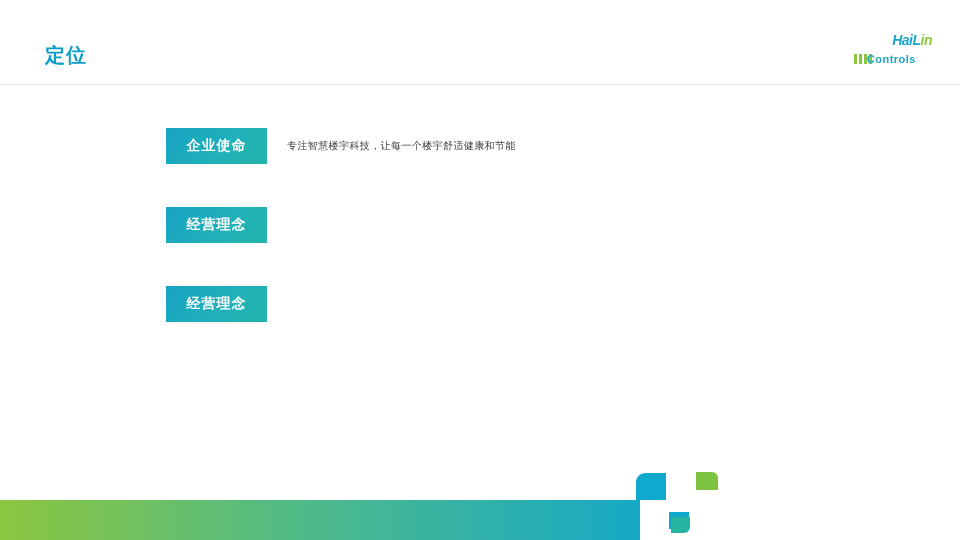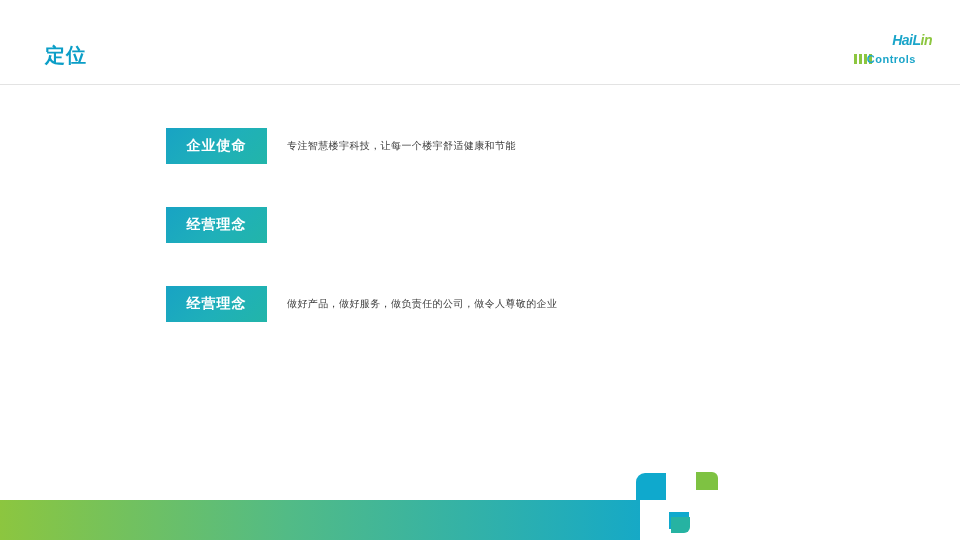--- a/index.html
+++ b/index.html
@@ -195,21 +195,20 @@
       <div class="tag">企业使命</div>
       <div class="row-text">专注智慧楼宇科技，让每一个楼宇舒适健康和节能</div>
     </div>
 
     <div class="row">
       <div class="tag">经营理念</div>
     </div>
 
     <div class="row">
       <div class="tag">经营理念</div>
-      <div class="row-text">做好产品，做好服务，做负责任的公司，做令人尊敬的企业</div>
     </div>
 
   </div>
 
   <div class="bottom-band"></div>
   <div class="deco-sq-a"></div>
   <div class="deco-sq-b"></div>
   <div class="deco-sq-c"></div>
   <div class="deco-sq-d"></div>
 

